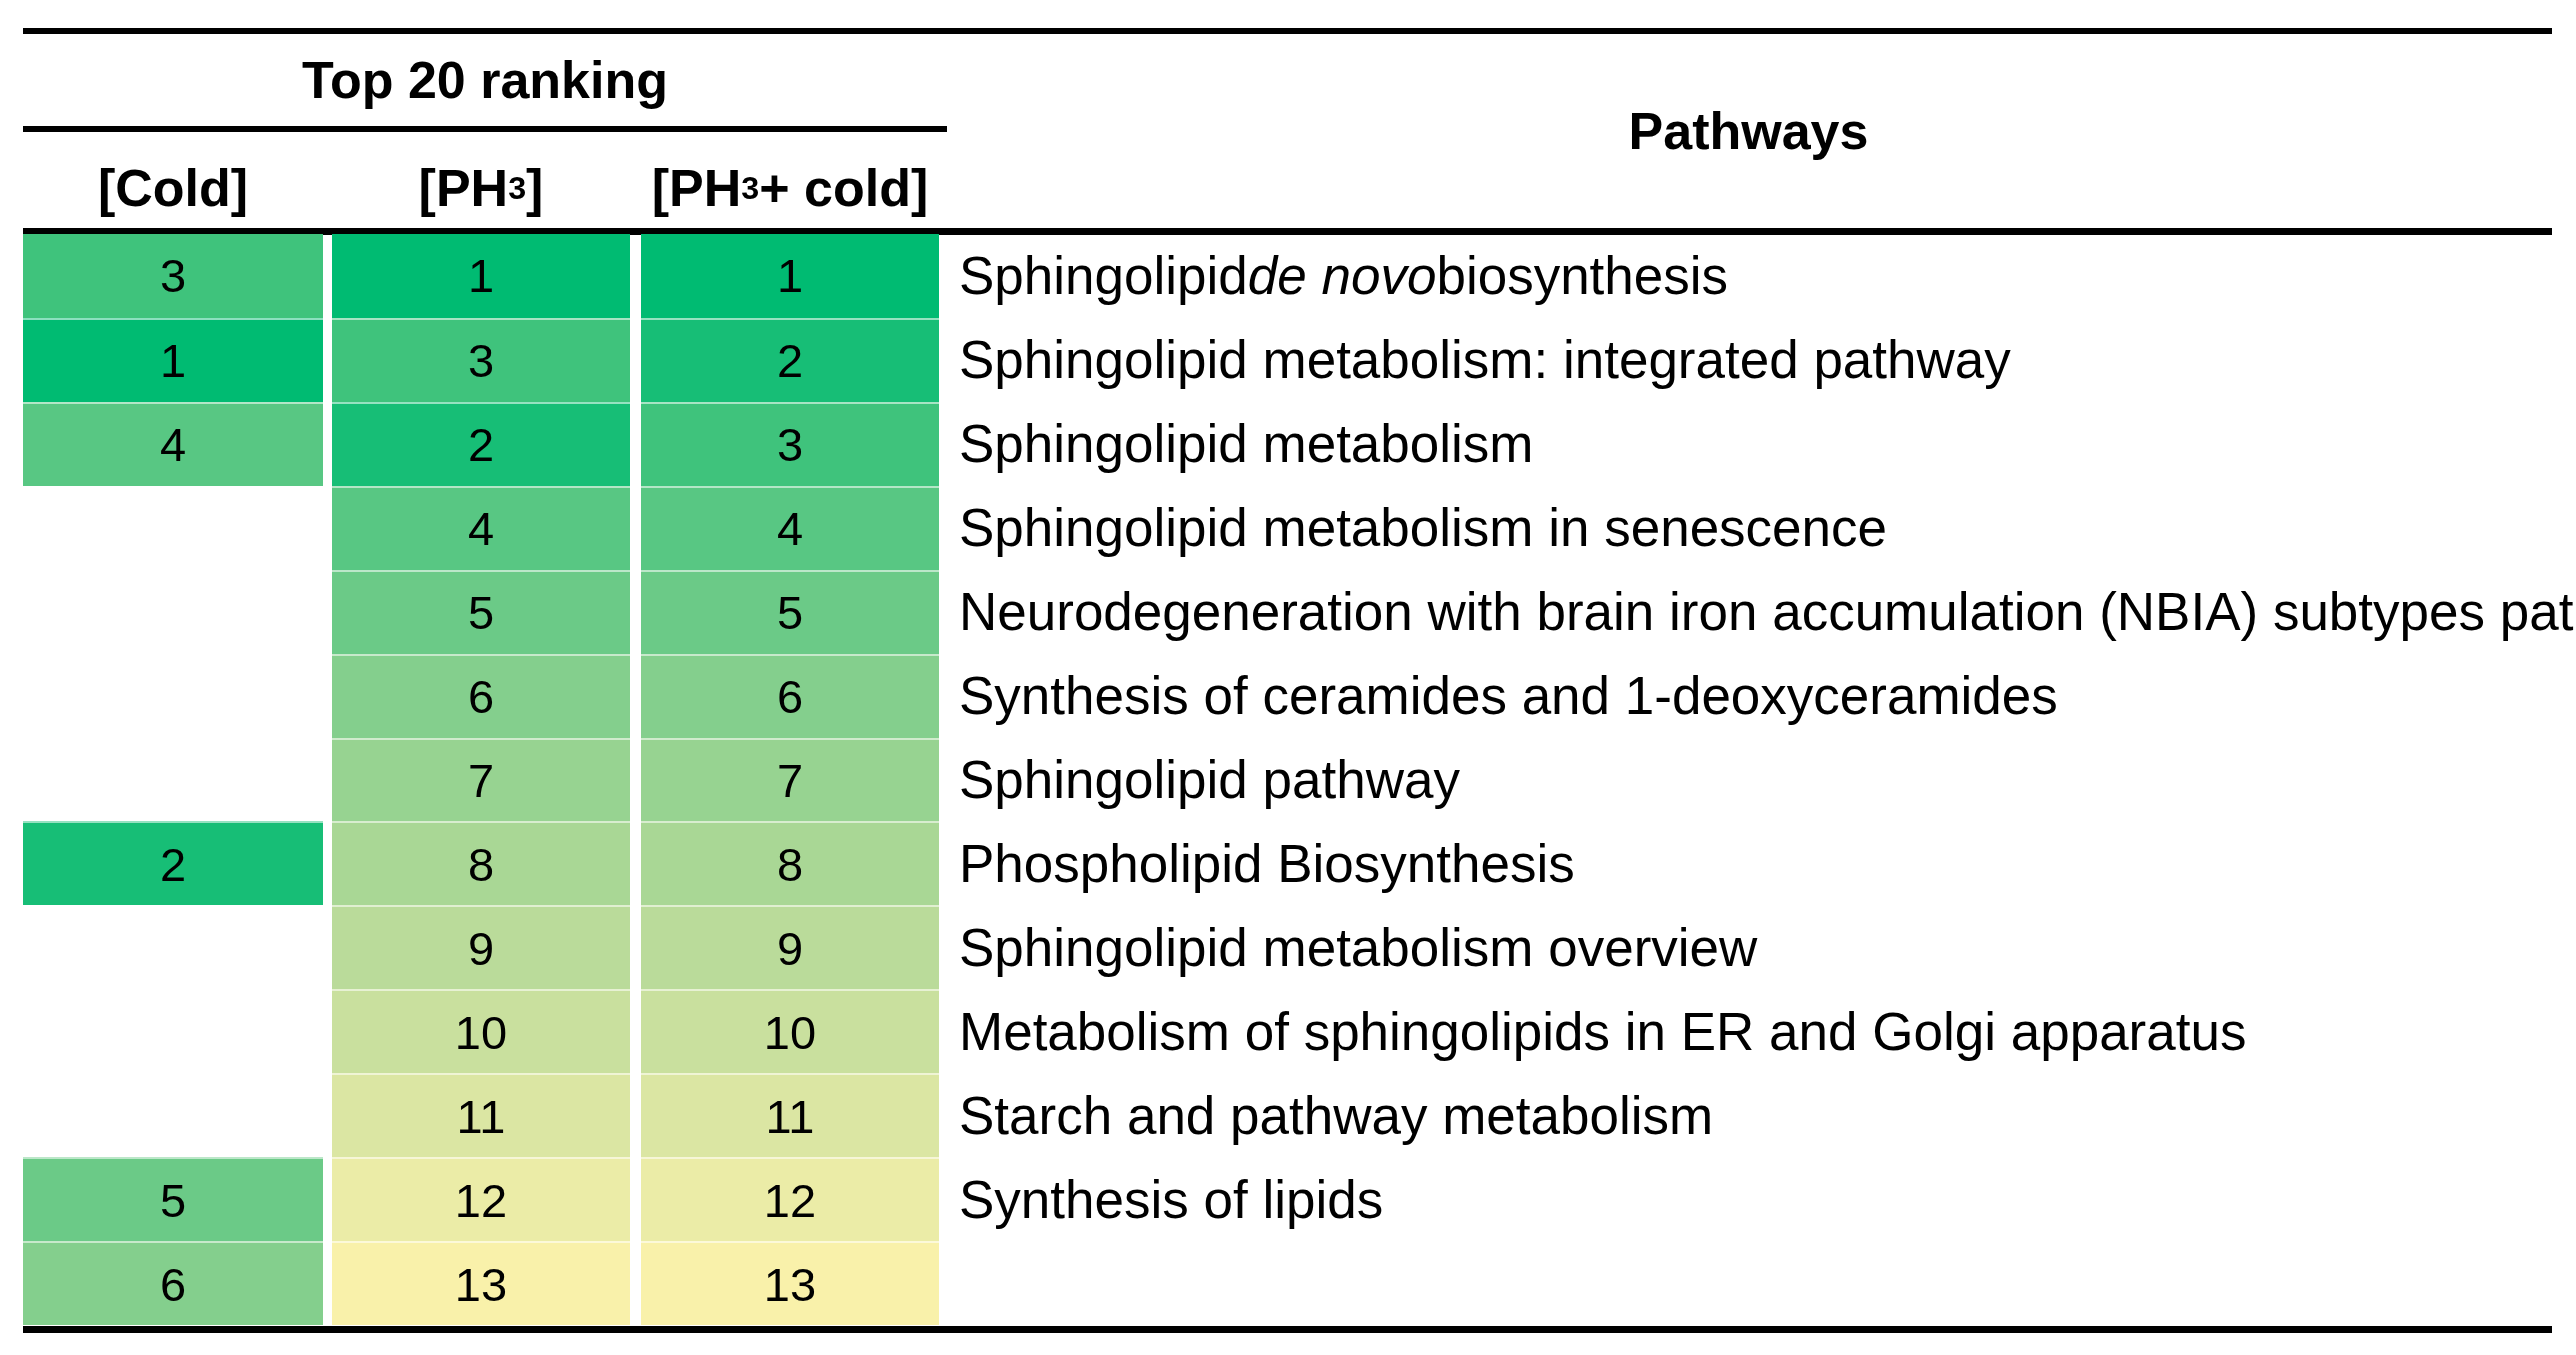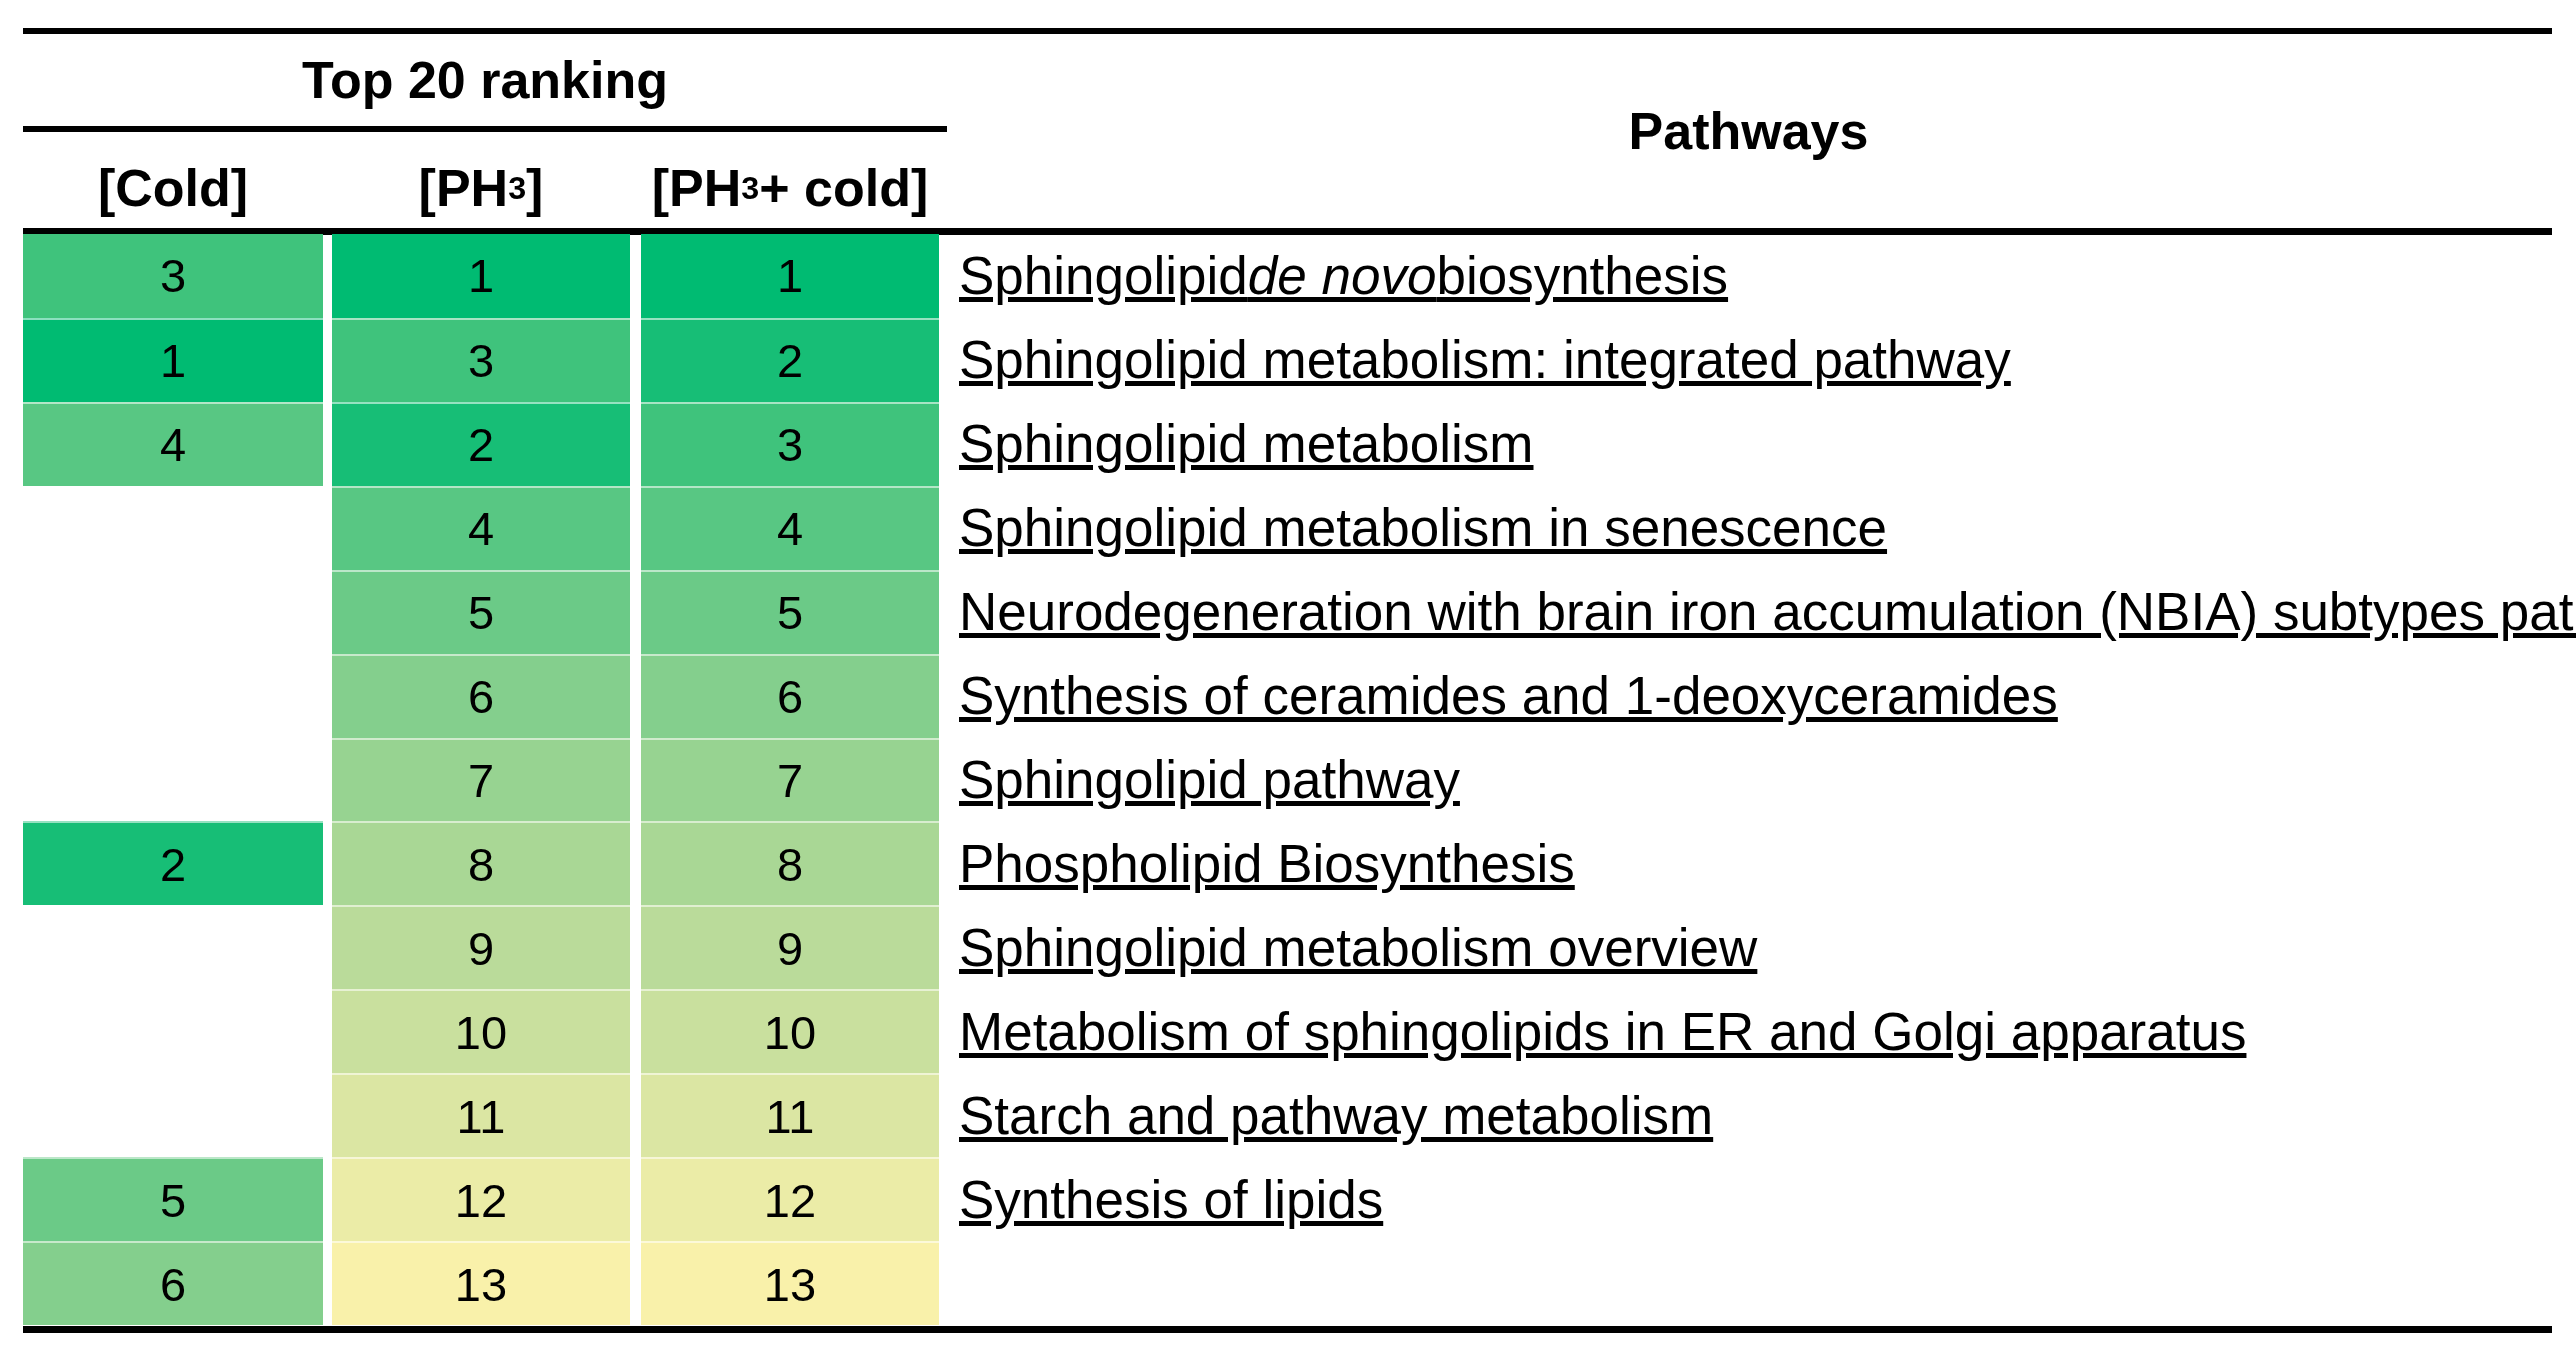--- a/index.html
+++ b/index.html
@@ -48,21 +48,21 @@
     display:flex;align-items:center;justify-content:center;
     font-size:47px;box-sizing:border-box;
   }
   .row + .row .cell{border-top:2.4px solid rgba(255,255,255,0.55);}
   .cell.cold{left:23px;width:300px;}
   .cell.ph3{left:332px;width:298px;}
   .cell.ph3c{left:641px;width:298px;}
   .pathway{
     position:absolute;left:959px;top:0;right:24px;height:100%;
     display:flex;align-items:center;justify-content:flex-start;
-    font-size:53px;white-space:nowrap;text-decoration:underline;
+    font-size:53px;white-space:nowrap;
   }
   .pathway .it{font-style:italic;}
 </style>
 </head>
 <body>
 
 <div class="figure">
 
   <div class="rule rule-top"></div>
   <div class="rule rule-ranking"></div>

